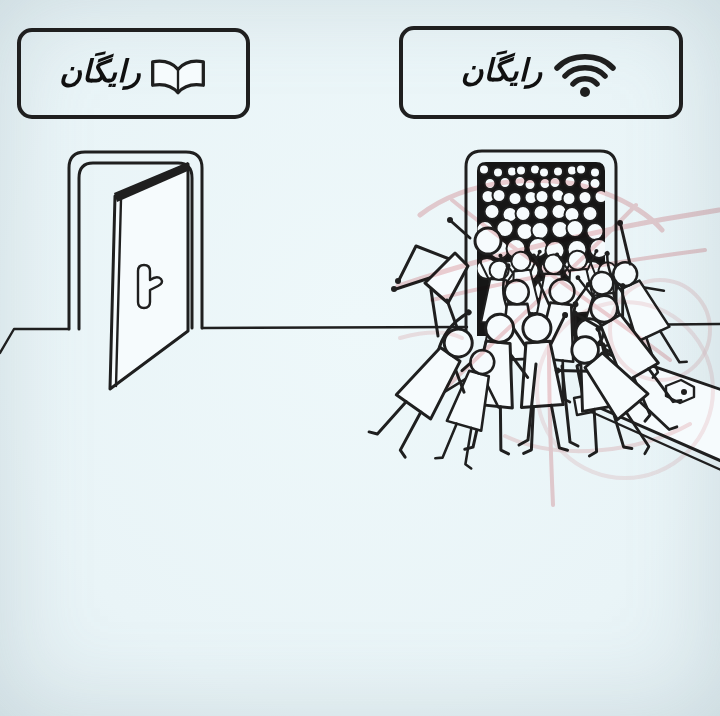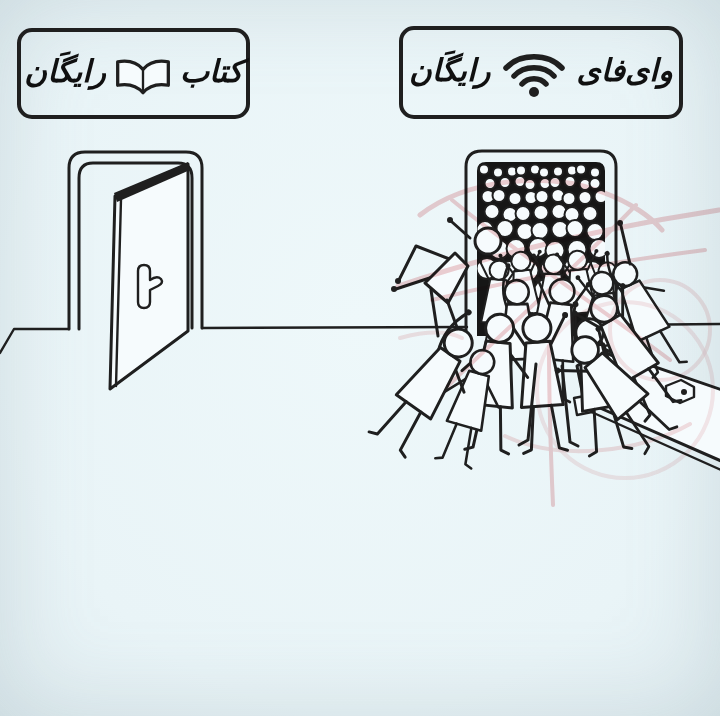--- a/index.html
+++ b/index.html
@@ -315,30 +315,28 @@
       <path class="wm" stroke-width="4" d="M636,205 C575,268 505,330 448,386"></path>
       <path class="wm" stroke-width="4" d="M549,346 C549,400 551,460 553,505"></path>
       <path class="wm" stroke-width="4" opacity=".6" d="M400,338 C430,330 450,332 462,338"></path>
       <path class="wm" stroke-width="4" opacity=".7" d="M505,436 C560,462 640,452 690,424"></path>
       <circle class="wm" stroke-width="4" opacity=".55" cx="660" cy="330" r="50"></circle>
       <circle class="wm" stroke-width="4" opacity=".5" cx="625" cy="390" r="88"></circle>
     </g>
   </svg>
 
   <div class="sign left-sign">
-    <span class="sign-word">کتاب</span>
     <svg class="sign-icon" width="60" height="46" viewBox="-32 -24 64 48">
       <path d="M0,20 C-6,13 -16,10 -27,12 L-27,-13 C-16,-15 -6,-12 0,-5 C6,-12 16,-15 27,-13 L27,12 C16,10 6,13 0,20 Z" fill="var(--fill-light,#f6fbfd)" stroke="var(--line,#1f1f1f)" stroke-width="3.5" stroke-linejoin="round"></path>
       <path d="M0,-5 L0,20" fill="none" stroke="var(--line,#1f1f1f)" stroke-width="2.5"></path>
     </svg>
     <span class="sign-word">رایگَان</span>
   </div>
 
   <div class="sign right-sign">
-    <span class="sign-word">وای‌فای</span>
     <svg class="sign-icon" width="72" height="50" viewBox="-36 -25 72 50">
       <g fill="none" stroke="var(--line,#1f1f1f)" stroke-width="5.5" stroke-linecap="round">
         <path d="M-28,-5 C-14,-20 14,-20 28,-5"></path>
         <path d="M-20,3 C-10,-8 10,-8 20,3"></path>
         <path d="M-12,11 C-6,4 6,4 12,11"></path>
       </g>
       <circle cx="0" cy="19" r="5" fill="var(--line,#1f1f1f)"></circle>
     </svg>
     <span class="sign-word">رایگَان</span>
   </div>

